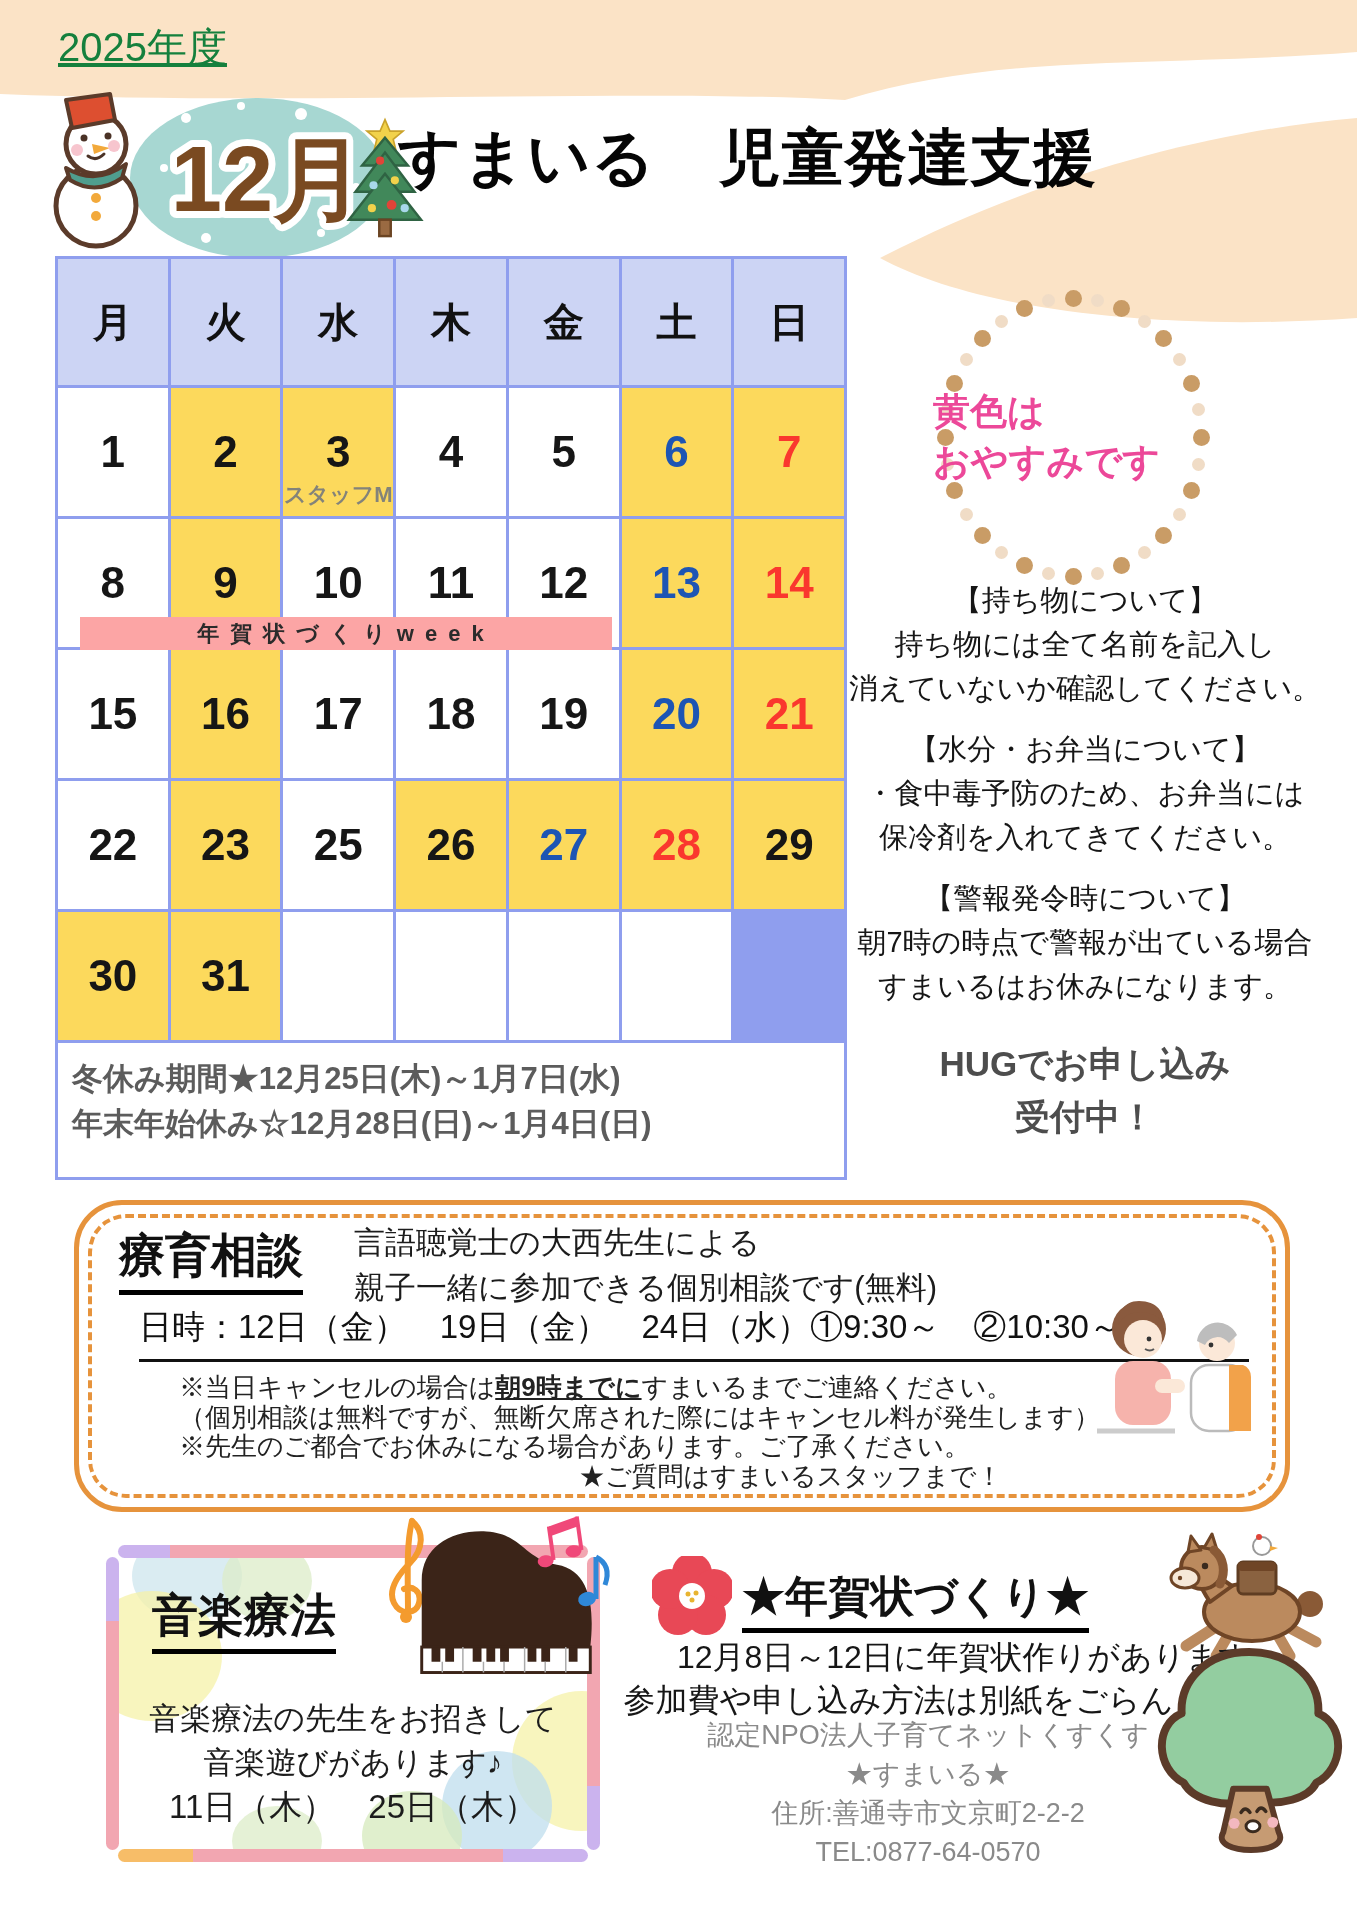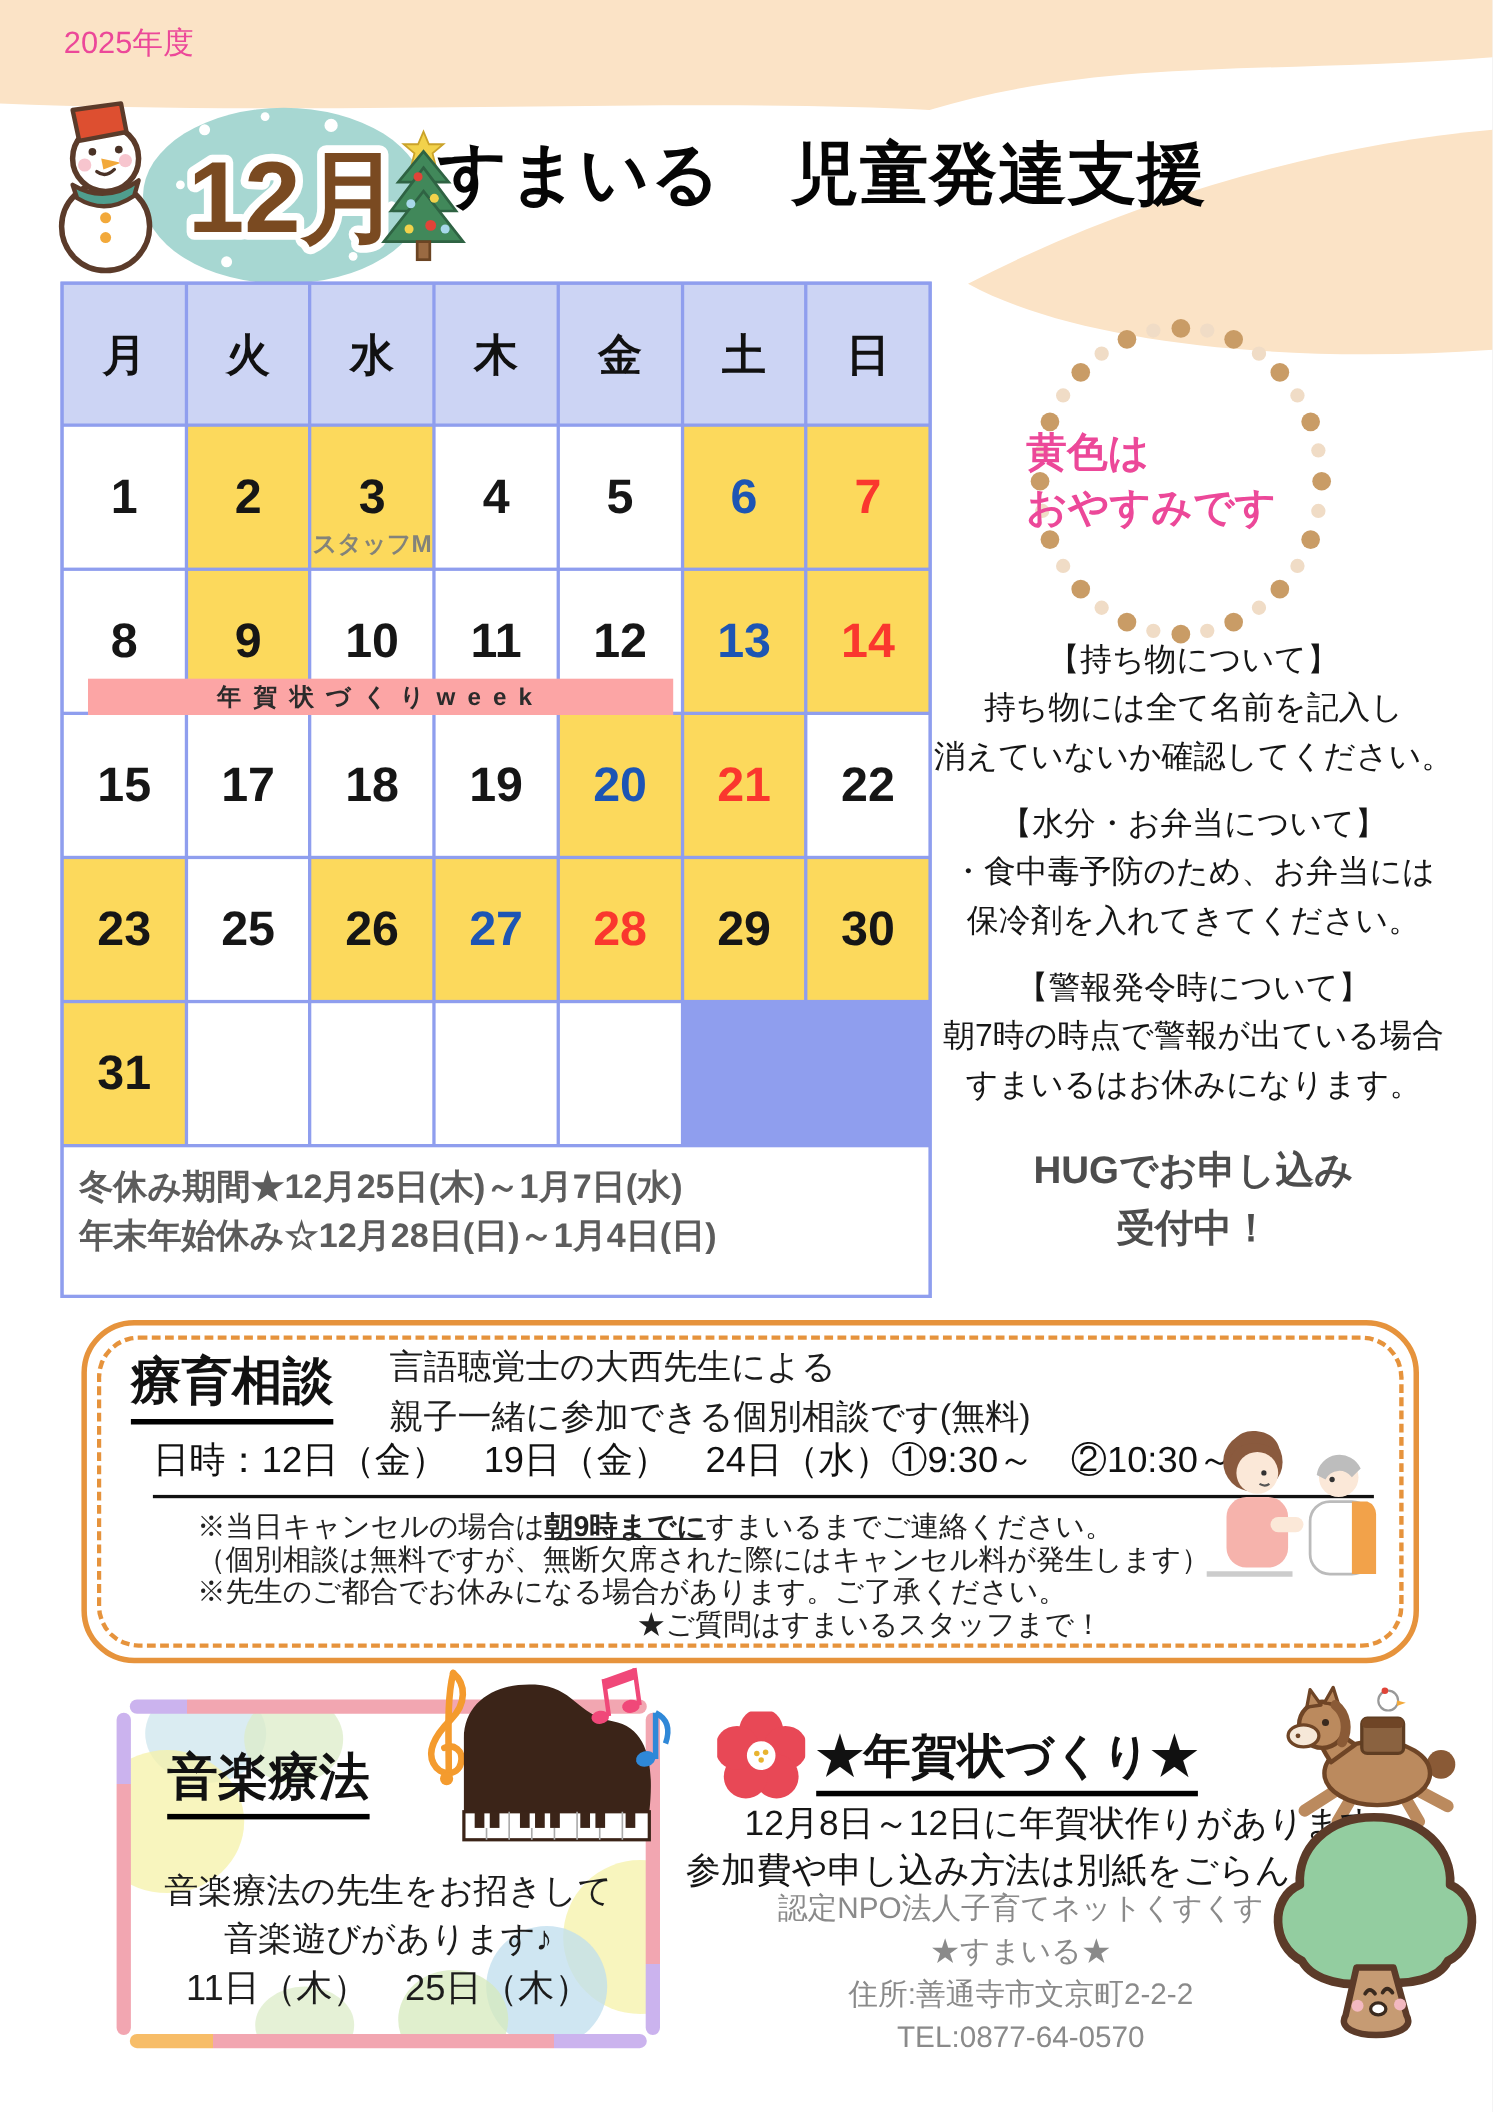--- a/index.html
+++ b/index.html
@@ -6,21 +6,21 @@
   *{box-sizing:border-box;}
   #page{
     position:relative;width:1357px;height:1920px;margin:0 auto;
     background:#ffffff;overflow:hidden;
     font-family:"Liberation Sans",sans-serif;color:#111;
   }
   svg{display:block;}
 
   
   #header-wave{position:absolute;left:0;top:0;}
-  #year-label{position:absolute;left:58px;top:20px;font-size:28px;font-weight:500;color:#ec4899;}
+  #year-label{position:absolute;left:58px;top:20px;font-size:40px;font-weight:500;color:#15803d;text-decoration:underline;}
   #month-badge{position:absolute;left:36px;top:78px;}
   #page-title{position:absolute;left:398px;top:116px;font-size:62px;font-weight:900;letter-spacing:1px;color:#050505;white-space:nowrap;}
 
   
   #calendar{
     position:absolute;left:55px;top:256px;width:792px;height:924px;
     background:#8f9eee;border:3px solid #8f9eee;
   }
   #calendar-grid{
     display:grid;width:100%;height:100%;
@@ -211,20 +211,23 @@
         </div>
         <div class="cell date closed sat">
           <span class="num">13</span>
         </div>
         <div class="cell date closed sun">
           <span class="num">14</span>
         </div>
         <div class="cell date">
           <span class="num">15</span>
         </div>
+        <div class="cell date closed">
+          <span class="num">16</span>
+        </div>
         <div class="cell date">
           <span class="num">17</span>
         </div>
         <div class="cell date">
           <span class="num">18</span>
         </div>
         <div class="cell date">
           <span class="num">19</span>
         </div>
         <div class="cell date closed sat">

